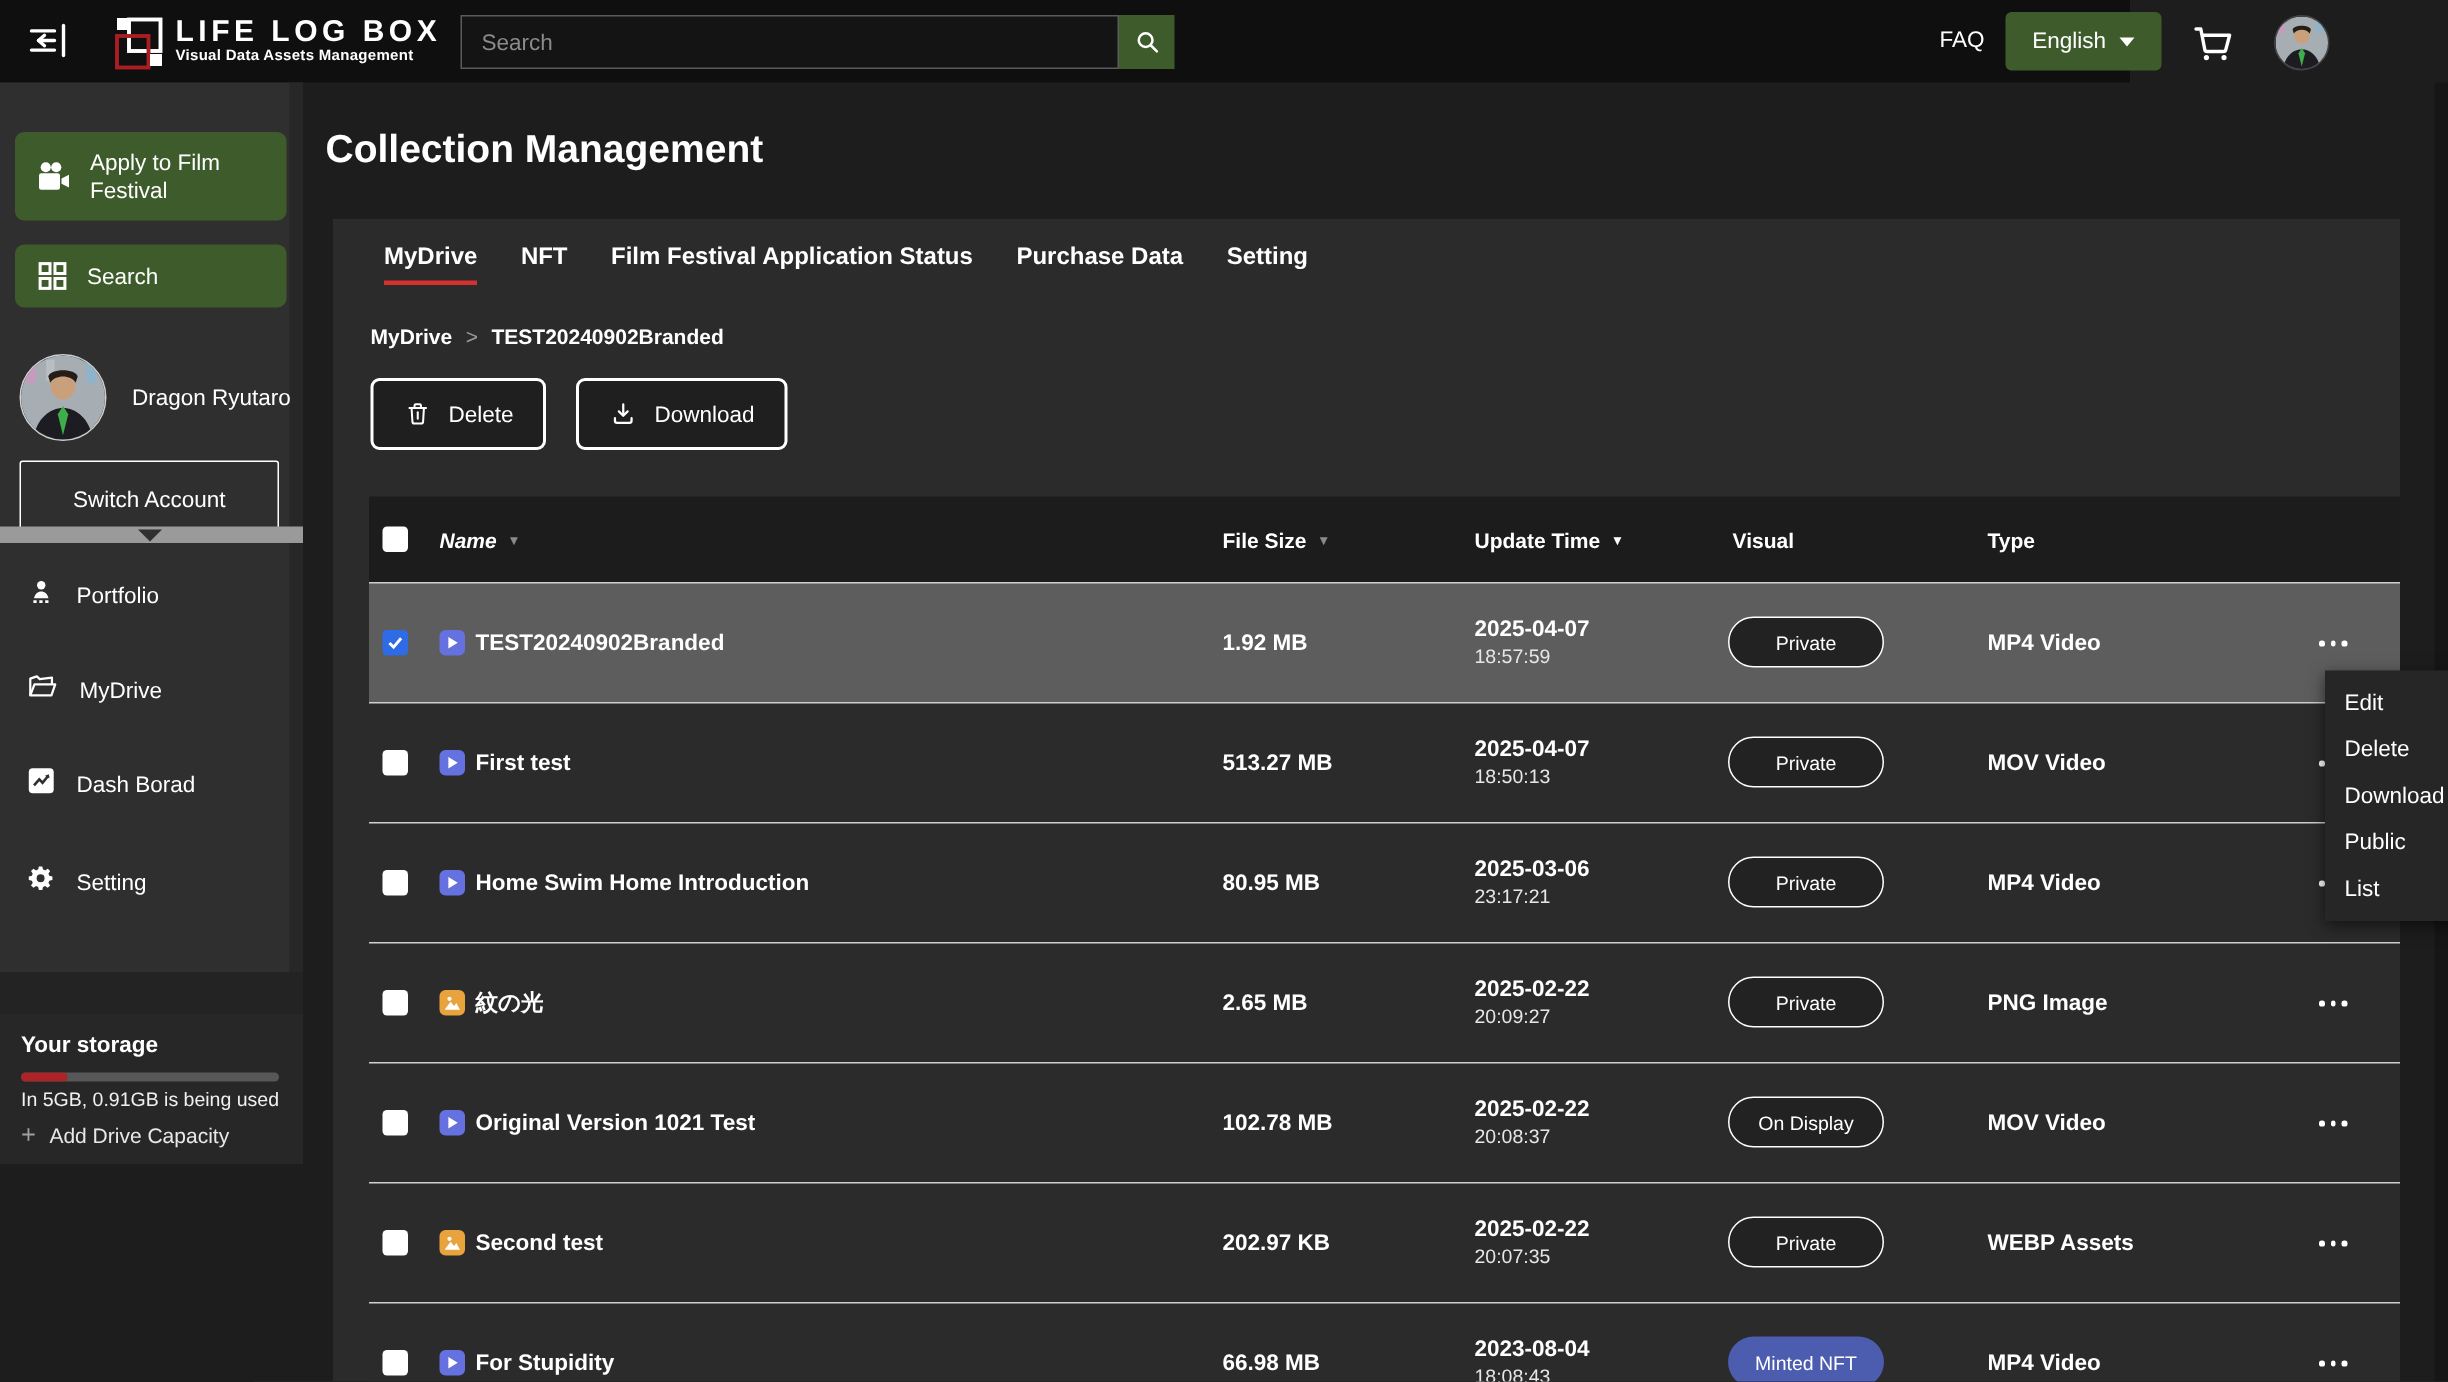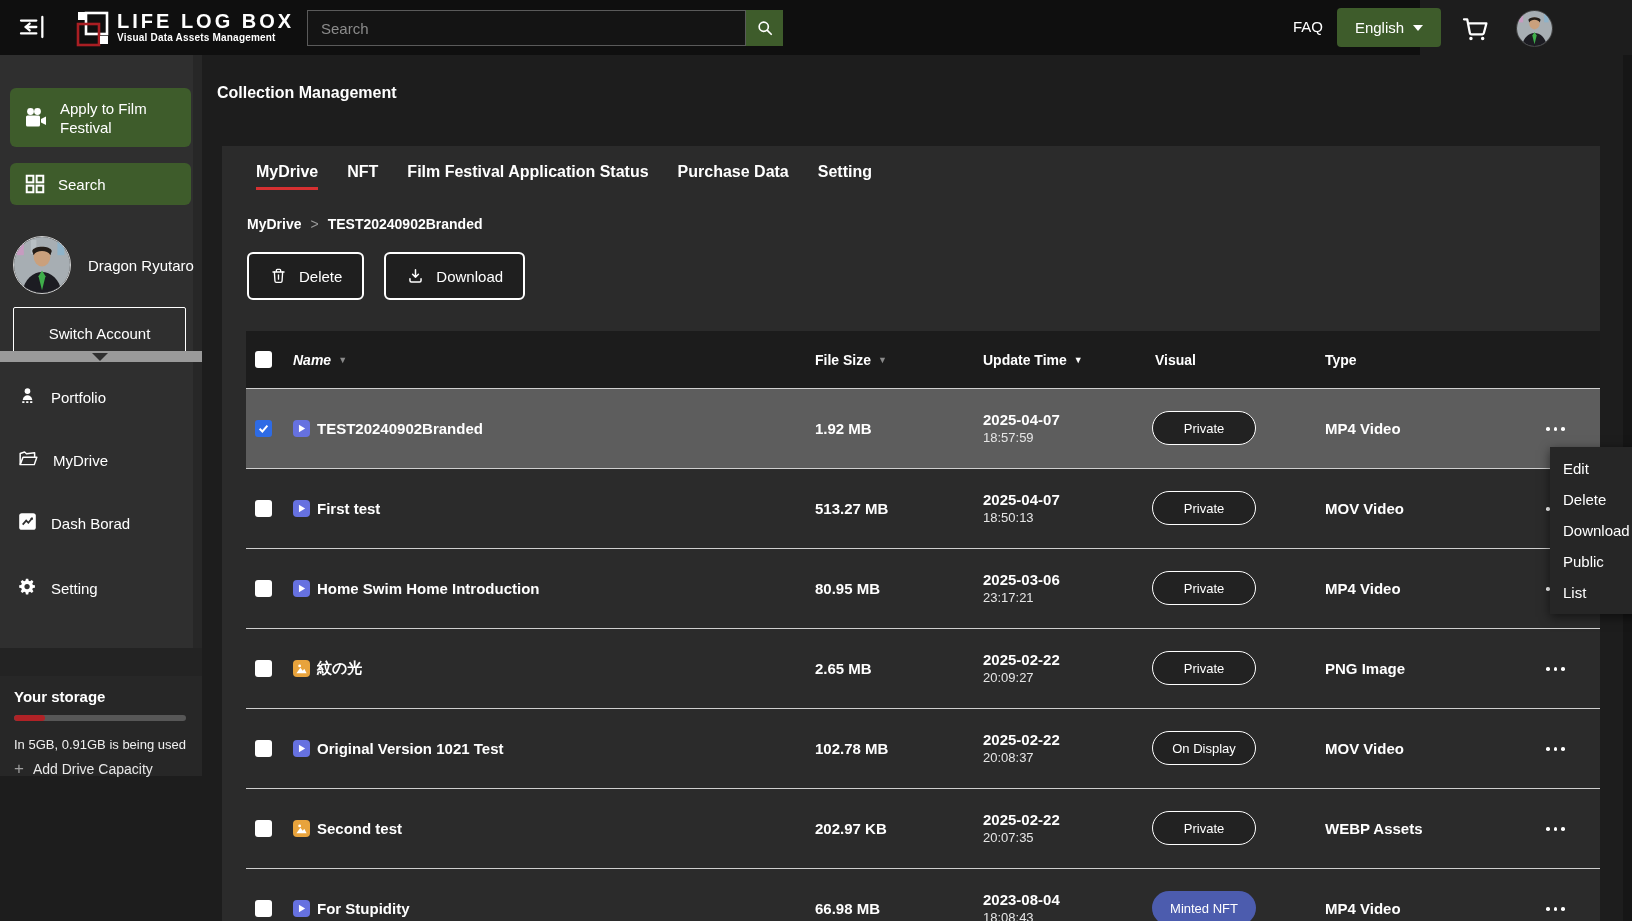--- a/index.html
+++ b/index.html
@@ -43,25 +43,25 @@
   .side-divider{position:absolute;left:0;top:351px;width:202px;height:11px;background:#9a9a9a;cursor:pointer;}
   .side-divider .tri{position:absolute;left:92px;top:2px;width:0;height:0;
     border-left:8px solid transparent;border-right:8px solid transparent;border-top:8px solid #2f2f2f;}
   .nav-item{position:absolute;left:0;width:193px;height:30px;display:flex;align-items:center;gap:13px;padding-left:17px;cursor:pointer;box-sizing:border-box;}
   .nav-item .nav-label{font-size:15px;color:#fff;}
   .side-gap{position:absolute;left:0;top:648px;width:202px;height:28px;background:#232323;}
   .storage{position:absolute;left:0;top:676px;width:202px;height:100px;background:#272727;box-sizing:border-box;padding:12px 14px 0 14px;}
   .storage-title{font-size:15px;font-weight:bold;color:#fff;}
   .storage-bar{margin-top:10px;width:172px;height:6px;border-radius:3px;background:#575757;overflow:hidden;}
   .storage-fill{height:6px;border-radius:3px;background:var(--storage-used);}
-  .storage-usage{margin-top:16px;font-size:13px;color:#f0f0f0;}
+  .storage-usage{margin-top:4px;font-size:13px;color:#f0f0f0;}
   .storage-add{margin-top:9px;font-size:14px;color:#e8e8e8;display:flex;align-items:center;gap:9px;cursor:pointer;}
   .storage-add .plus{color:#9f9f9f;font-size:17px;line-height:14px;}
   
-  .page-title{position:absolute;left:217px;top:84px;font-size:16px;font-weight:bold;color:#fff;}
+  .page-title{position:absolute;left:217px;top:84px;font-size:26px;font-weight:bold;color:#fff;}
   .panel{position:absolute;left:222px;top:146px;width:1378px;height:775px;background:#2b2b2b;}
   .tabs{position:absolute;left:34px;top:17px;display:flex;gap:29px;}
   .tab{font-size:16px;font-weight:bold;color:#fff;cursor:pointer;padding-bottom:9px;position:relative;}
   .tab.active::after{content:"";position:absolute;left:0;right:0;bottom:0;height:3px;background:var(--accent-red);}
   .breadcrumb{position:absolute;left:25px;top:70px;font-size:14px;font-weight:bold;color:#fff;display:flex;gap:9px;align-items:center;}
   .breadcrumb .sep{color:#9a9a9a;font-weight:normal;}
   .actions{position:absolute;left:25px;top:106px;display:flex;gap:20px;}
   .action-btn{height:48px;background:#1f1f1f;border:2px solid #fff;border-radius:6px;color:#fff;
     font-size:15px;font-family:"Liberation Sans",sans-serif;display:flex;align-items:center;gap:11px;
     padding:0 20px;cursor:pointer;}

